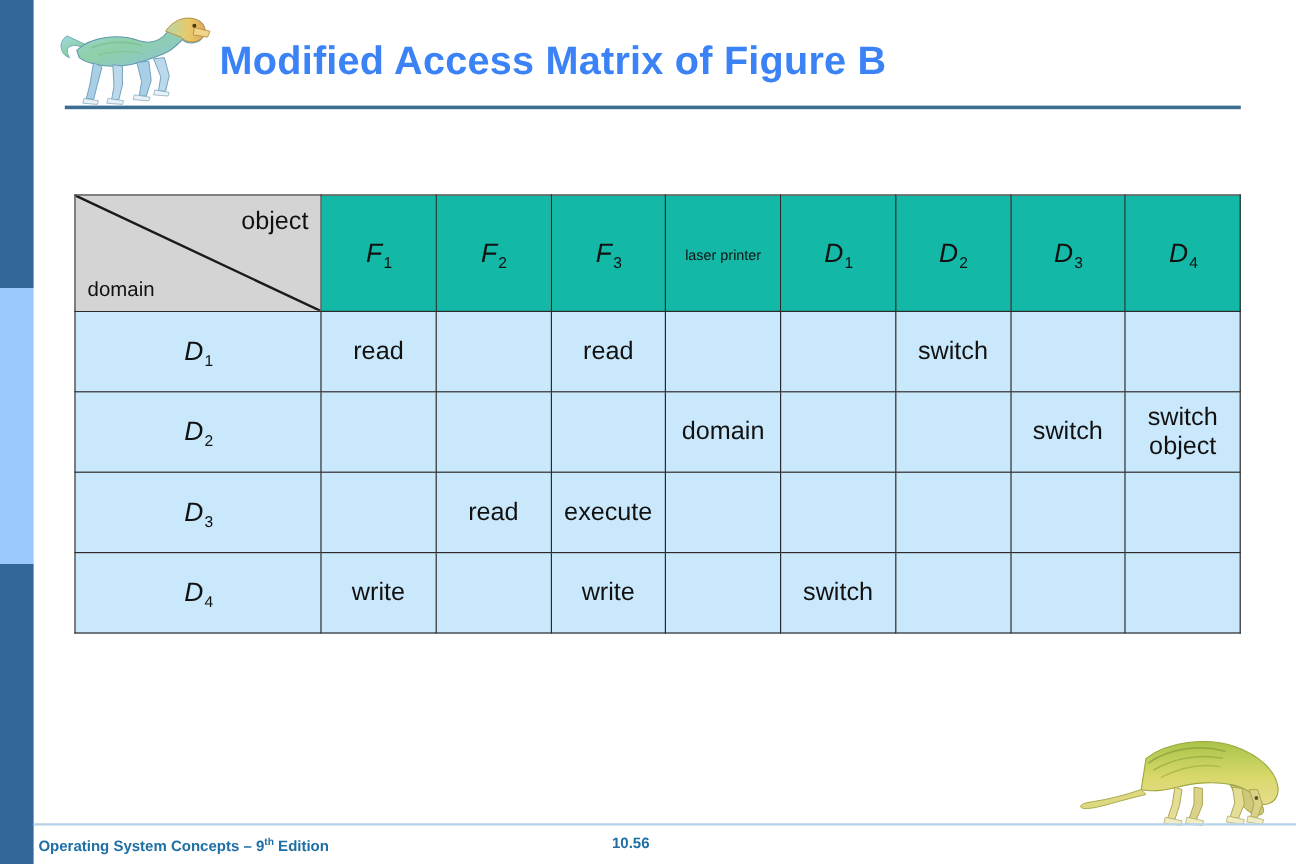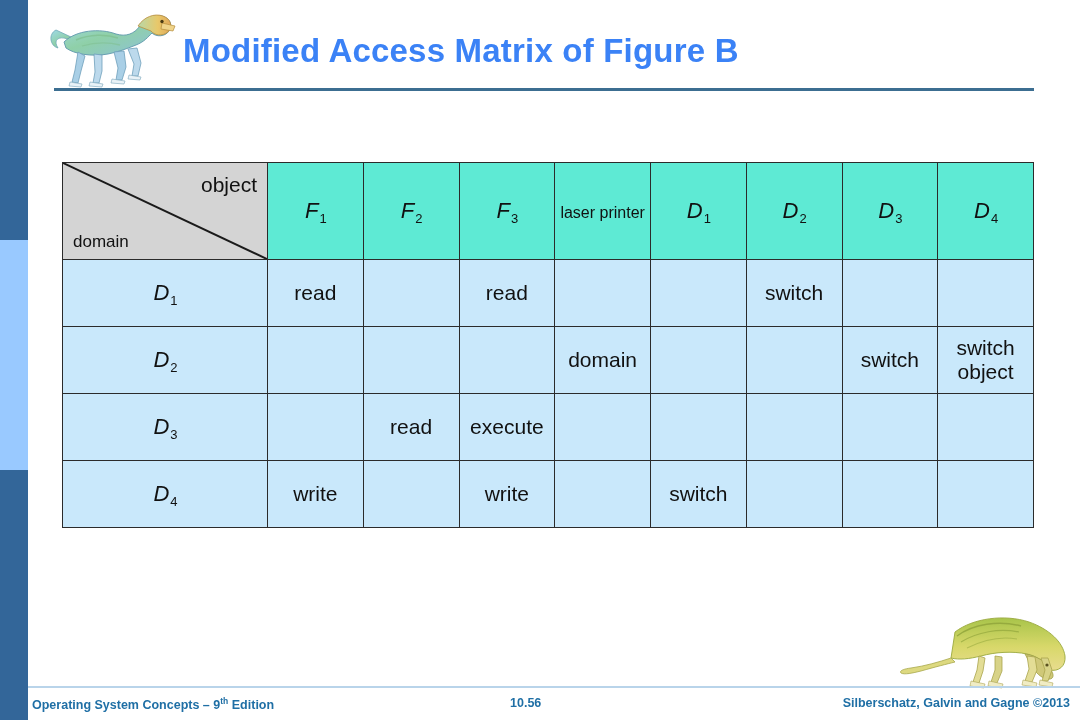--- a/index.html
+++ b/index.html
@@ -75,21 +75,21 @@
   table.matrix td {
     border: 1px solid #2b2b2b;
     font-size: 21px;
     color: #111111;
     text-align: center;
     vertical-align: middle;
     padding: 0;
     line-height: 1.12;
   }
   .hdr td {
-    background: #5eead4;
+    background: #14b8a6;
     height: 96px;
   }
   .body-row td {
     background: #c9e8fb;
     height: 66px;
   }
   .corner {
     position: relative;
     background: #d4d4d4 !important;
     width: 204px;
@@ -116,21 +116,21 @@
   .rowlabel { width: 204px; }
   .var { font-style: italic; font-size: 22px; }
   .var sub {
     font-style: normal;
     font-size: 13px;
     vertical-align: baseline;
     position: relative;
     top: 5px;
     left: 1px;
   }
-  .two-line { line-height: 1.05; font-size: 16px; }
+  .two-line { line-height: 1.05; font-size: 12px; }
 
   
   .footer-rule {
     position: absolute;
     left: 28px;
     top: 686px;
     width: 1052px;
     height: 2px;
     background: #b9d4ea;
   }
@@ -315,14 +315,13 @@
     <path d="M128 68 L142 71 L141 75 L127 73 Z" fill="#f0ecc4" stroke="#b0a85a" stroke-width="0.6"></path>
     <path d="M145 68 L158 71 L157 75 L144 73 Z" fill="#f0ecc4" stroke="#b0a85a" stroke-width="0.6"></path>
     <circle cx="152" cy="53" r="1.6" fill="#5a5220"></circle>
   </svg>
 </span>
 
 <div class="footer-rule"></div>
 <div class="footer">
   <div class="footer-left"><span>Operating System Concepts – 9</span><sup>th</sup><span> Edition</span></div>
   <div class="footer-center">10.56</div>
-  <div class="footer-right">Silberschatz, Galvin and Gagne ©2013</div>
 </div>
 
 </body></html>

